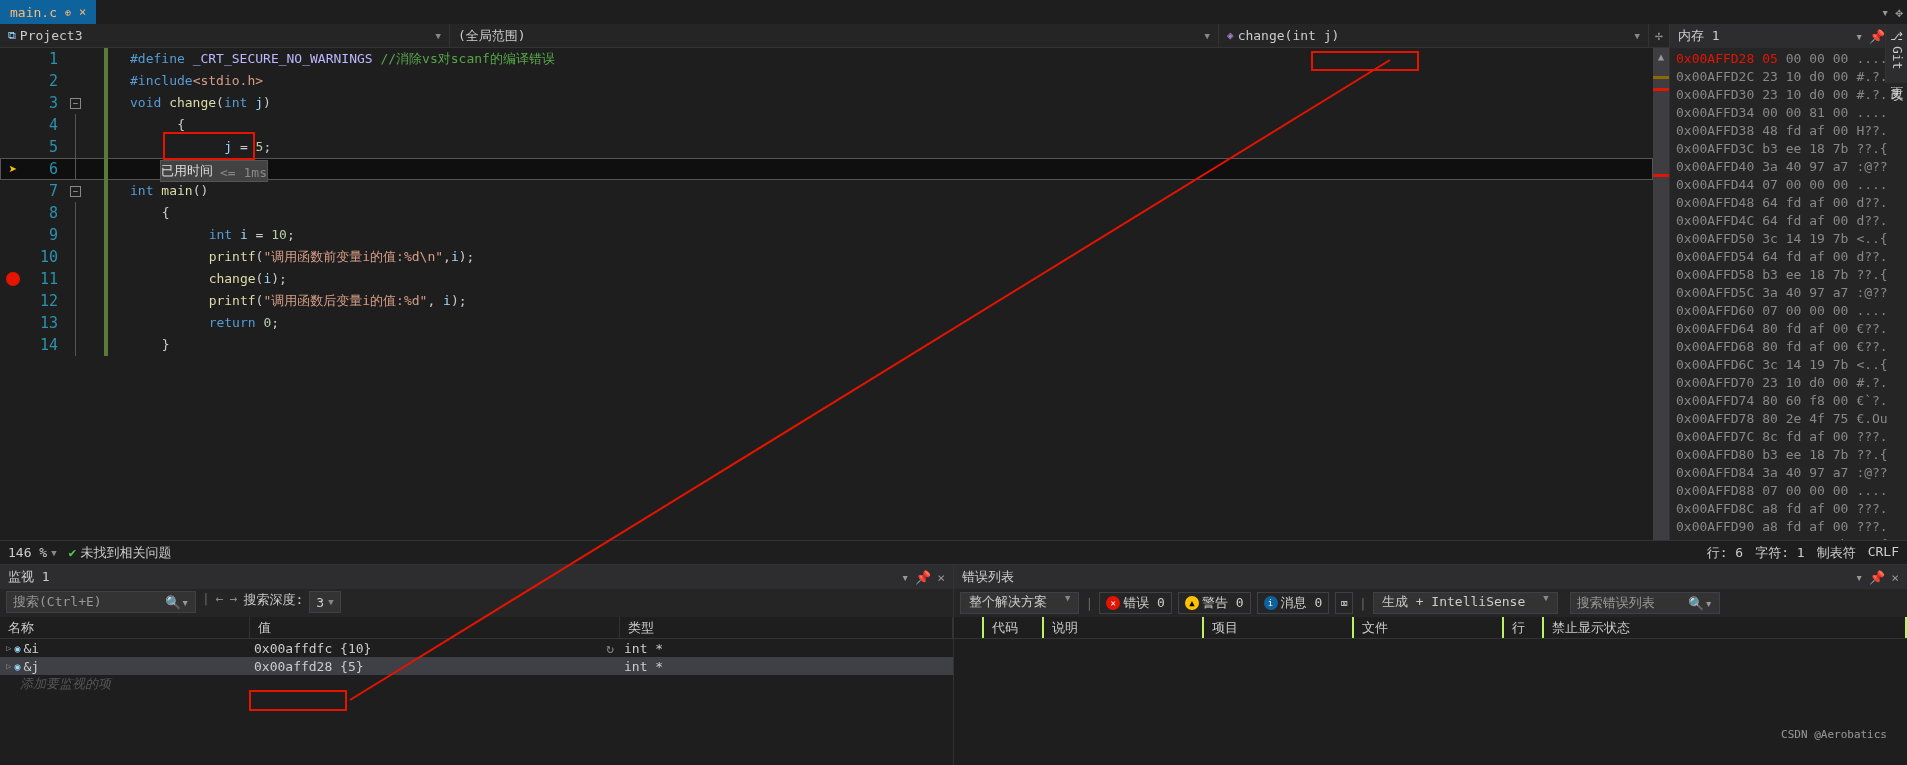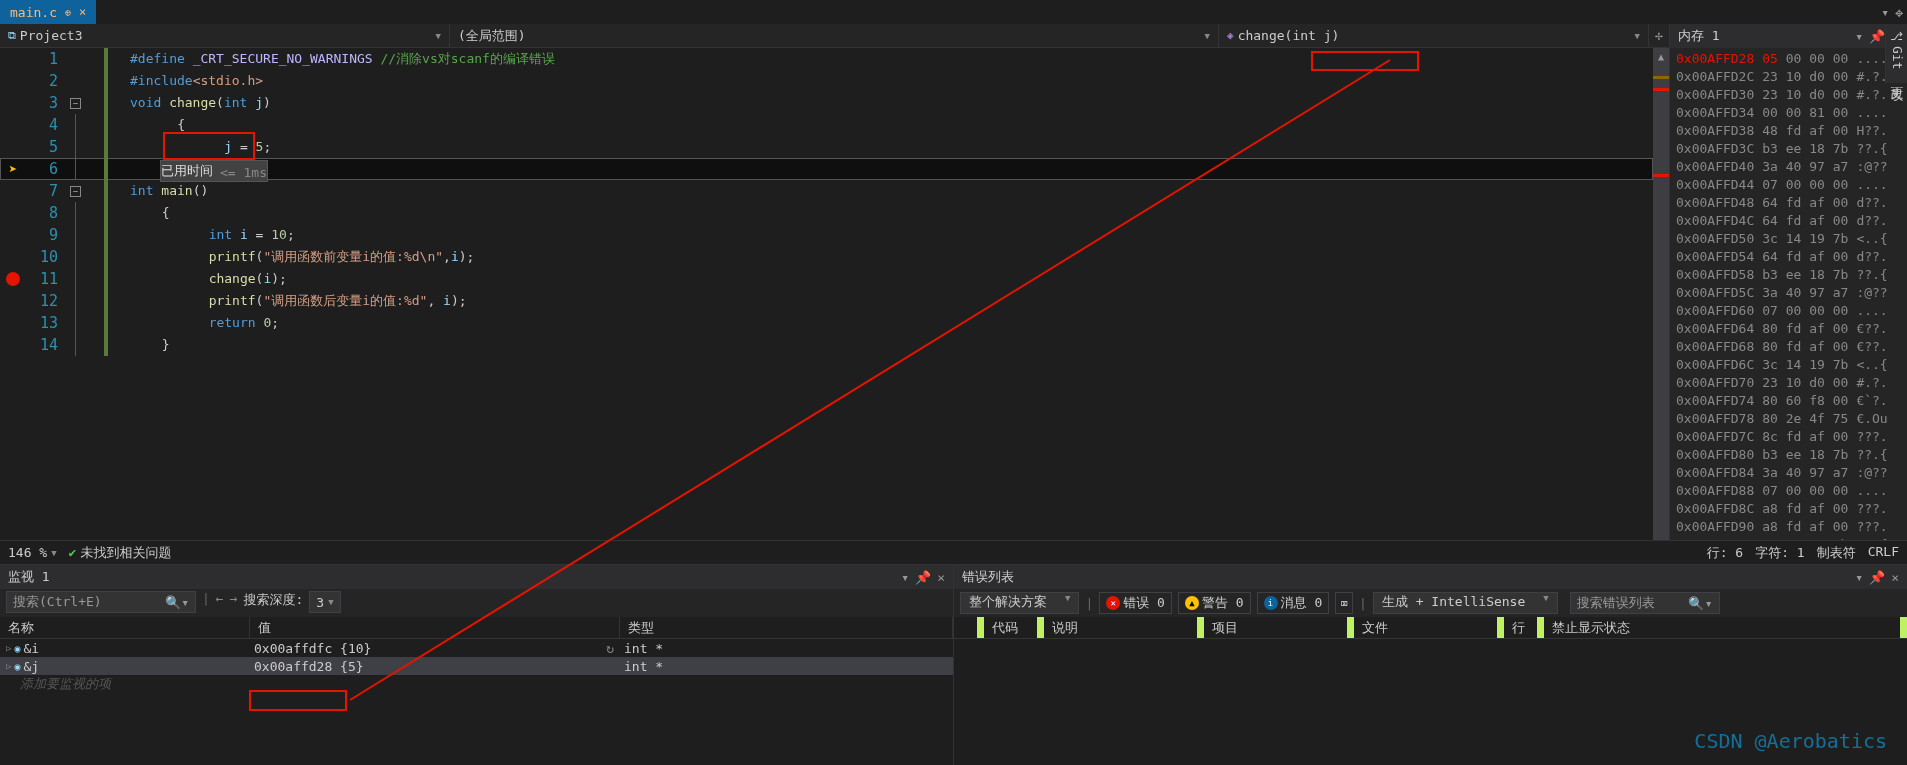--- a/index.html
+++ b/index.html
@@ -62,22 +62,22 @@
 .wr-val{width:370px;padding-left:4px;position:relative}
 .wr-typ{flex:1;padding-left:4px}
 .tri{color:#888;font-size:9px}
 .cube{color:#9cdcfe;font-size:10px}
 .errors-pane{flex:1;background:#1e1e1e;display:flex;flex-direction:column}
 .err-toolbar{height:28px;background:#252526;display:flex;align-items:center;gap:6px;padding:2px 6px;font-size:12px}
 .err-dd{background:#333;border:1px solid #3f3f46;height:22px;padding:0 8px;display:flex;gap:18px;color:#ccc}
 .err-btn{border:1px solid #3f3f46;height:22px;padding:0 6px;display:flex;align-items:center;gap:3px}
 .err-ic{width:14px;height:14px;border-radius:50%;display:inline-flex;justify-content:center;align-items:center;font-size:9px;color:#fff}
 .err-hdr{height:22px;background:#1e1e1e;border-bottom:1px solid #333;display:flex;font-size:12px;color:#ccc}
-.ecol{padding:2px 8px;border-right:7px solid #bef264}
-.watermark{position:absolute;right:20px;bottom:12px;color:#0ea5e9;font-size:20px;opacity:.6}
+.ecol{padding:2px 8px;border-right:2px solid #bef264}
+.watermark{position:absolute;right:20px;bottom:24px;color:#e5e5e5;font-size:11px;opacity:.6}
 svg.annot{position:absolute;top:0;left:0;pointer-events:none}
 </style>
 </head>
 <body>
 
 <div class="tab-bar">
   <div class="file-tab">
     <span>main.c</span>
     <span class="pin">⊕</span>
     <span class="close">×</span>

